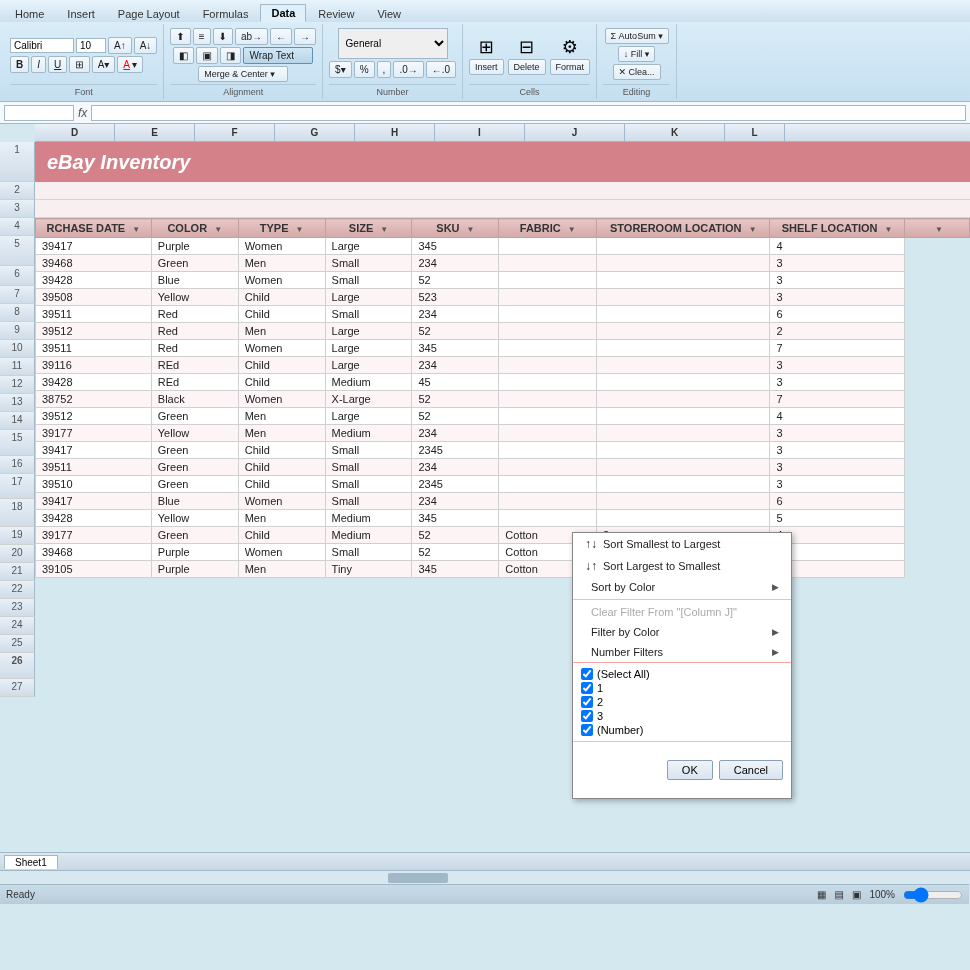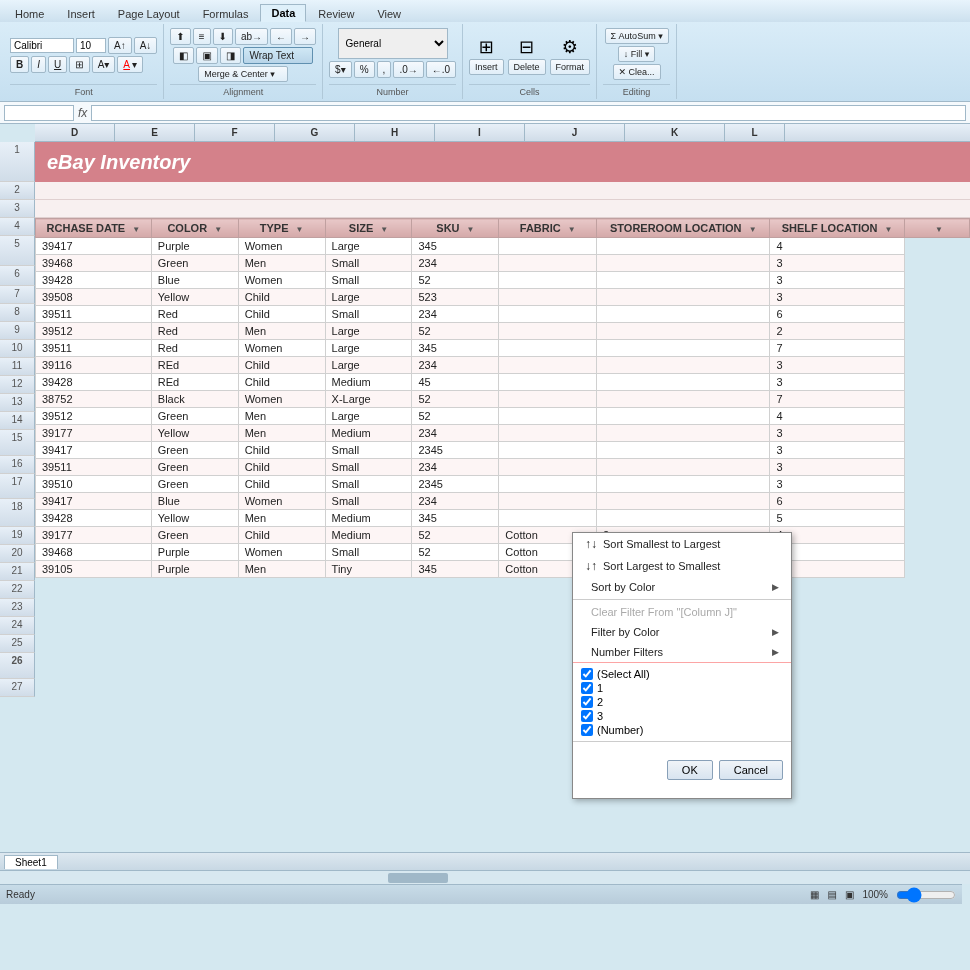--- a/index.html
+++ b/index.html
@@ -53,21 +53,21 @@
     .dropdown-item.has-arrow::after { content: '▶'; margin-left: auto; font-size: 9px; color: #555; }
     .dropdown-separator { border-top: 1px solid #ccc; margin: 2px 0; }
     .checkboxes-area { border-top: 1px solid #fca5a5; padding: 4px 8px; }
     .cb-row { display: flex; align-items: center; gap: 4px; padding: 1px 0; }
     .cb-row input[type=checkbox] { width: 12px; height: 12px; }
     .cb-label { font-size: 11px; }
     .filter-buttons { display: flex; justify-content: flex-end; gap: 6px; padding: 18px 8px; border-top: 1px solid #ccc; }
     .filter-btn { background: linear-gradient(180deg, #f0f4f8 0%, #d8e4f0 100%); border: 1px solid #88a0b8; border-radius: 2px; padding: 3px 14px; cursor: pointer; font-size: 11px; }
 
     
-    .status-bar { background: linear-gradient(180deg, #c8dce8 0%, #b8ccda 100%); border-top: 1px solid #a0b8c8; height: 20px; display: flex; align-items: center; padding: 0 6px; font-size: 10px; color: #333; position: absolute; bottom: 0; left: 0; right: 8px; }
+    .status-bar { background: linear-gradient(180deg, #c8dce8 0%, #b8ccda 100%); border-top: 1px solid #a0b8c8; height: 20px; display: flex; align-items: center; padding: 0 6px; font-size: 10px; color: #333; position: absolute; bottom: 0; left: 0; right: 1px; }
 
     
     .hscroll { background: #d8e8f0; height: 14px; border-top: 1px solid #a0b8c8; display: flex; align-items: center; padding: 0 2px; position: absolute; bottom: 20px; left: 0; right: 0; }
 
     .col-d { width: 80px; }
     .col-e { width: 80px; }
     .col-f { width: 80px; }
     .col-g { width: 80px; }
     .col-h { width: 80px; }
     .col-i { width: 90px; }

